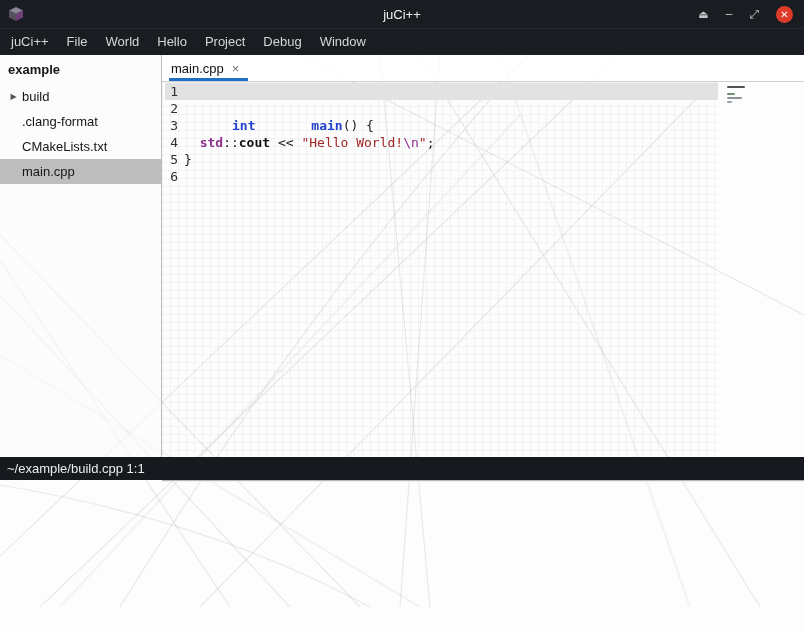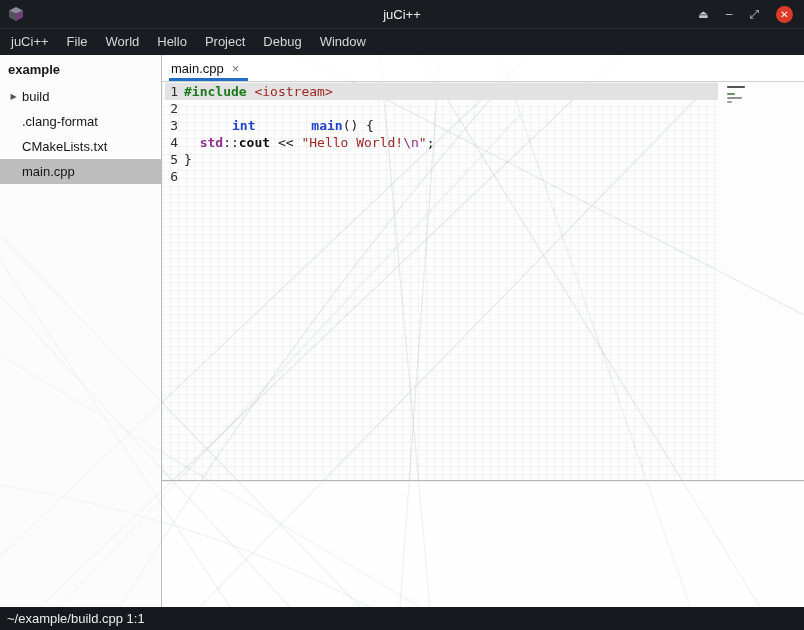--- a/index.html
+++ b/index.html
@@ -8,21 +8,21 @@
     font-family: "Liberation Sans", sans-serif;
     background: #fdfdfd;
     overflow: hidden;
   }
   :root {
     --accent: #1f6fc5;
     --close: #dd3b27;
     --status-bg: #16191d;
     --chrome-bg: #191c20;
   }
-  .window { position: relative; width: 804px; height: 630px; display: flex; flex-direction: column; }
+  .window { position: relative; width: 804px; height: 480px; display: flex; flex-direction: column; }
 
   
   .titlebar {
     flex: 0 0 28px; background: var(--chrome-bg); color: #f2f2f2;
     display: flex; align-items: center; position: relative; z-index: 3;
   }
   .app-icon { margin-left: 7px; display: flex; align-items: center; }
   .win-title {
     position: absolute; left: 0; right: 0; text-align: center;
     font-size: 13px; color: #f0f0f0; pointer-events: none;
@@ -194,21 +194,21 @@
 
       <div class="tabbar">
         <div class="tab active">
           <span>main.cpp</span>
           <span class="tab-close">×</span>
         </div>
       </div>
 
       <div class="editor">
         <div class="code-region">
-            <div class="line current"><span class="gutter">1</span><span class="code"><span class="tok-preproc">#include</span><span class="tok-plain"> </span><span class="tok-string">&lt;iostream&gt;</span></span></div>
+            <div class="line current"><span class="gutter">1</span></div>
             <div class="line"><span class="gutter">2</span><span class="code"></span></div>
             <div class="line"><span class="gutter">3</span><span class="code"><span class="tok-kw">int</span><span class="tok-plain"> </span><span class="tok-kw">main</span><span class="tok-plain">() {</span></span></div>
             <div class="line"><span class="gutter">4</span><span class="code"><span class="tok-plain">  </span><span class="tok-ns">std</span><span class="tok-plain">::</span><span class="tok-bold">cout</span><span class="tok-plain"> &lt;&lt; </span><span class="tok-string">"Hello World!</span><span class="tok-esc">\n</span><span class="tok-string">"</span><span class="tok-plain">;</span></span></div>
             <div class="line"><span class="gutter">5</span><span class="code"><span class="tok-plain">}</span></span></div>
             <div class="line"><span class="gutter">6</span><span class="code"></span></div>
           </div>
         <div class="overview">
           <div class="overview-marks">
             <div class="mark m1"></div>
             <div class="mark m2"></div>

